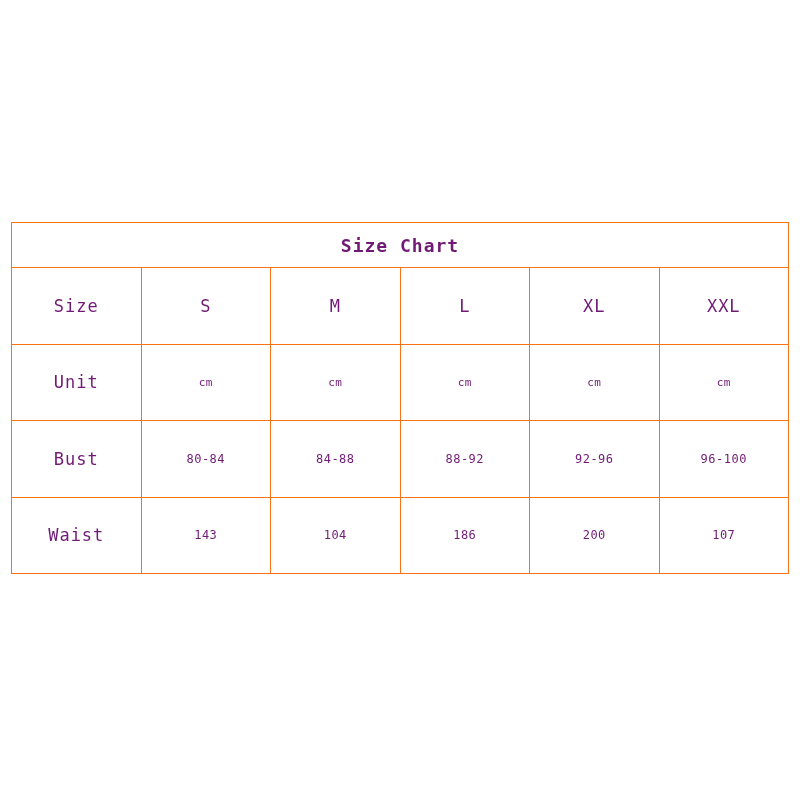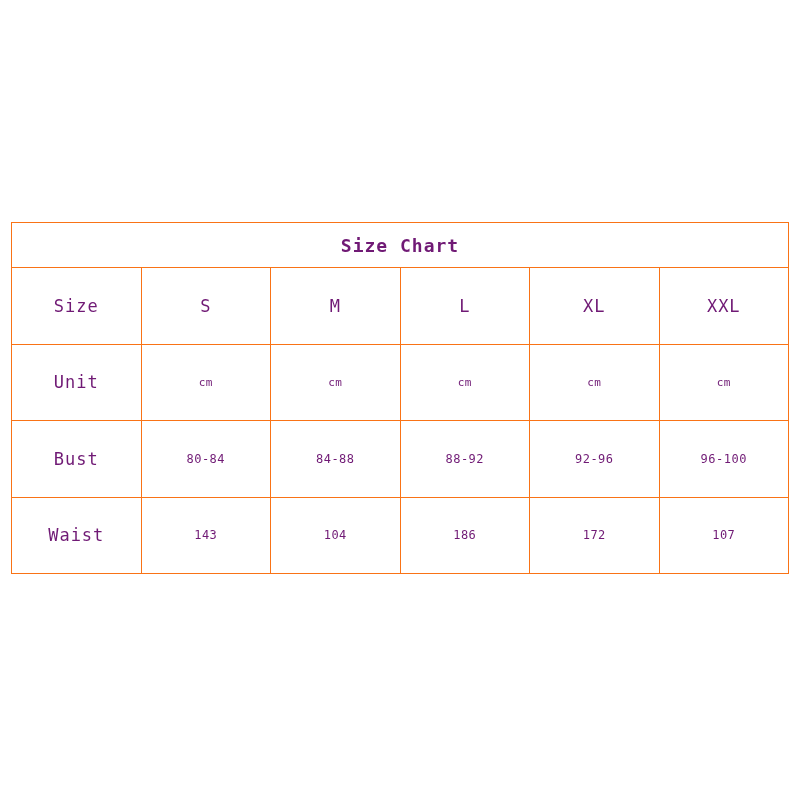--- a/index.html
+++ b/index.html
@@ -92,18 +92,18 @@
         <td class="cell col-data">84-88</td>
         <td class="cell col-data">88-92</td>
         <td class="cell col-data">92-96</td>
         <td class="cell col-data">96-100</td>
       </tr>
       <tr>
         <td class="row-label col-label">Waist</td>
         <td class="cell col-data">143</td>
         <td class="cell col-data">104</td>
         <td class="cell col-data">186</td>
-        <td class="cell col-data">172</td>
+        <td class="cell col-data">200</td>
         <td class="cell col-data">107</td>
       </tr>
     </tbody>
   </table>
 </div>
 
 </body></html>

